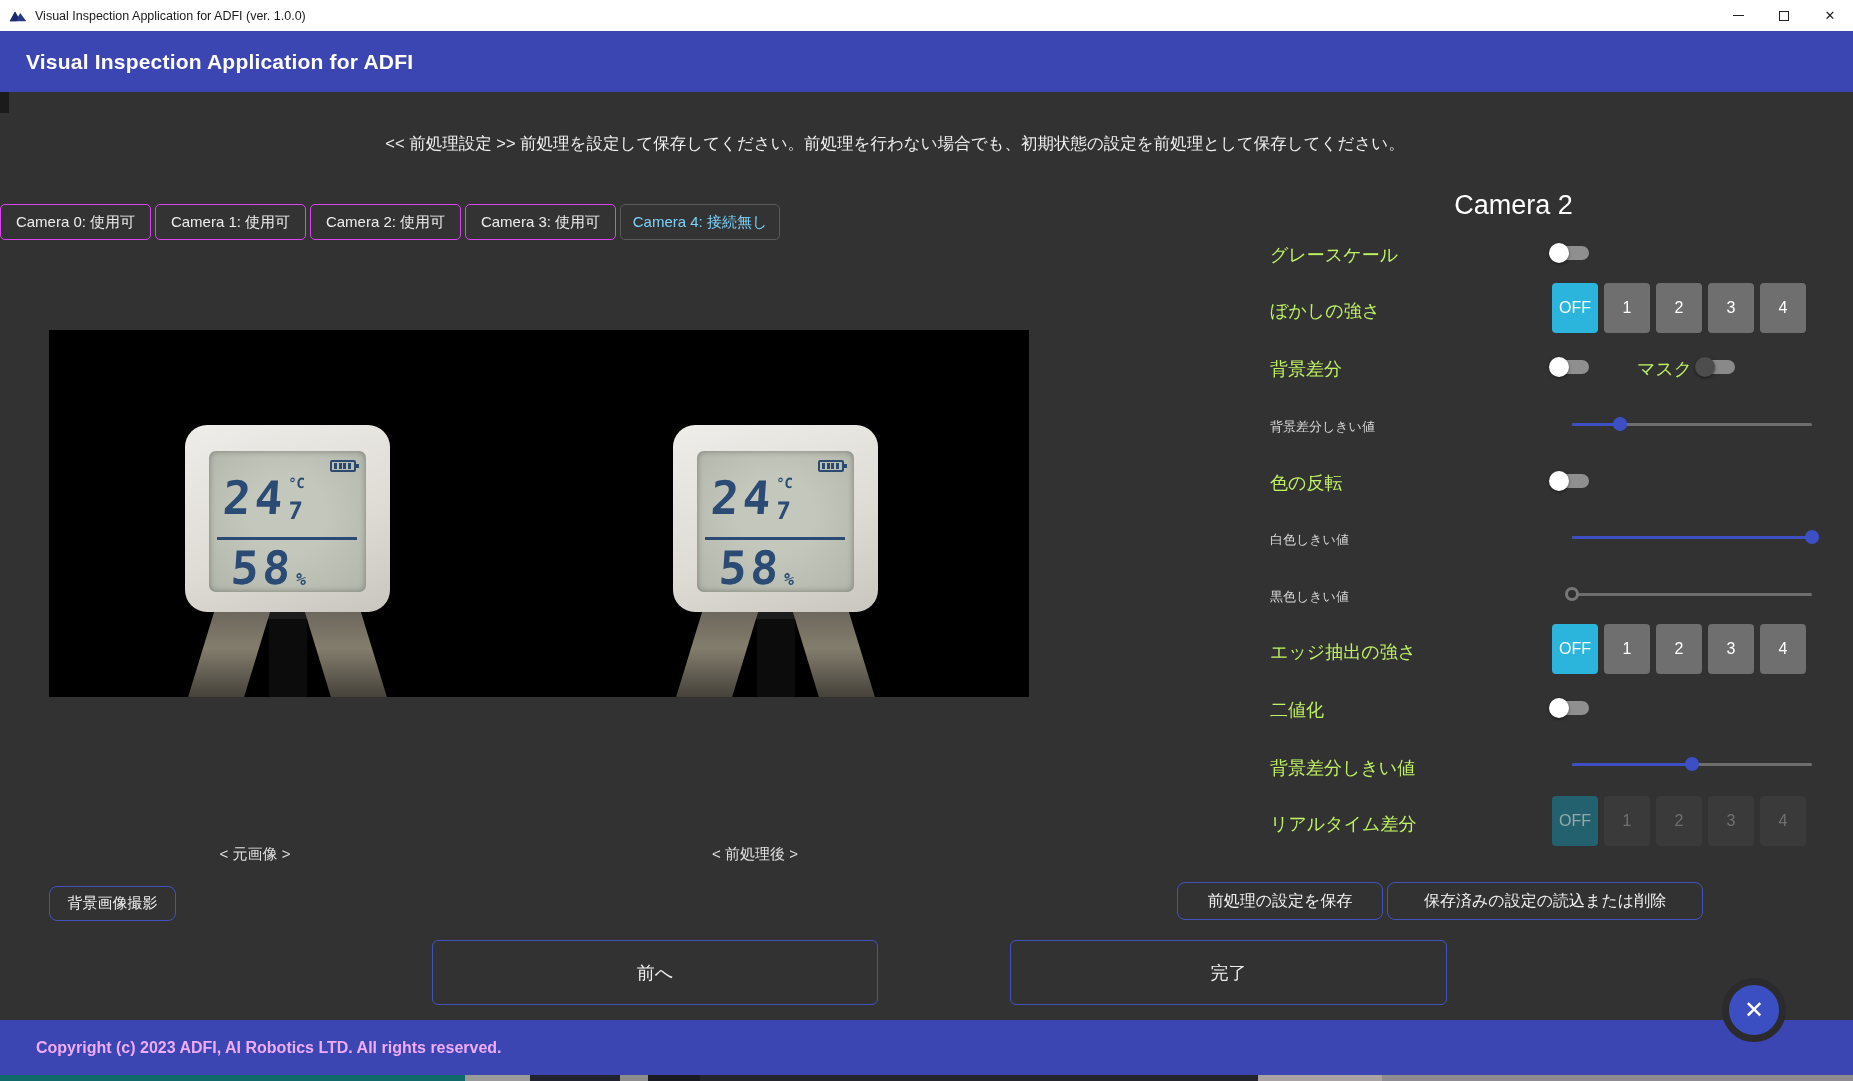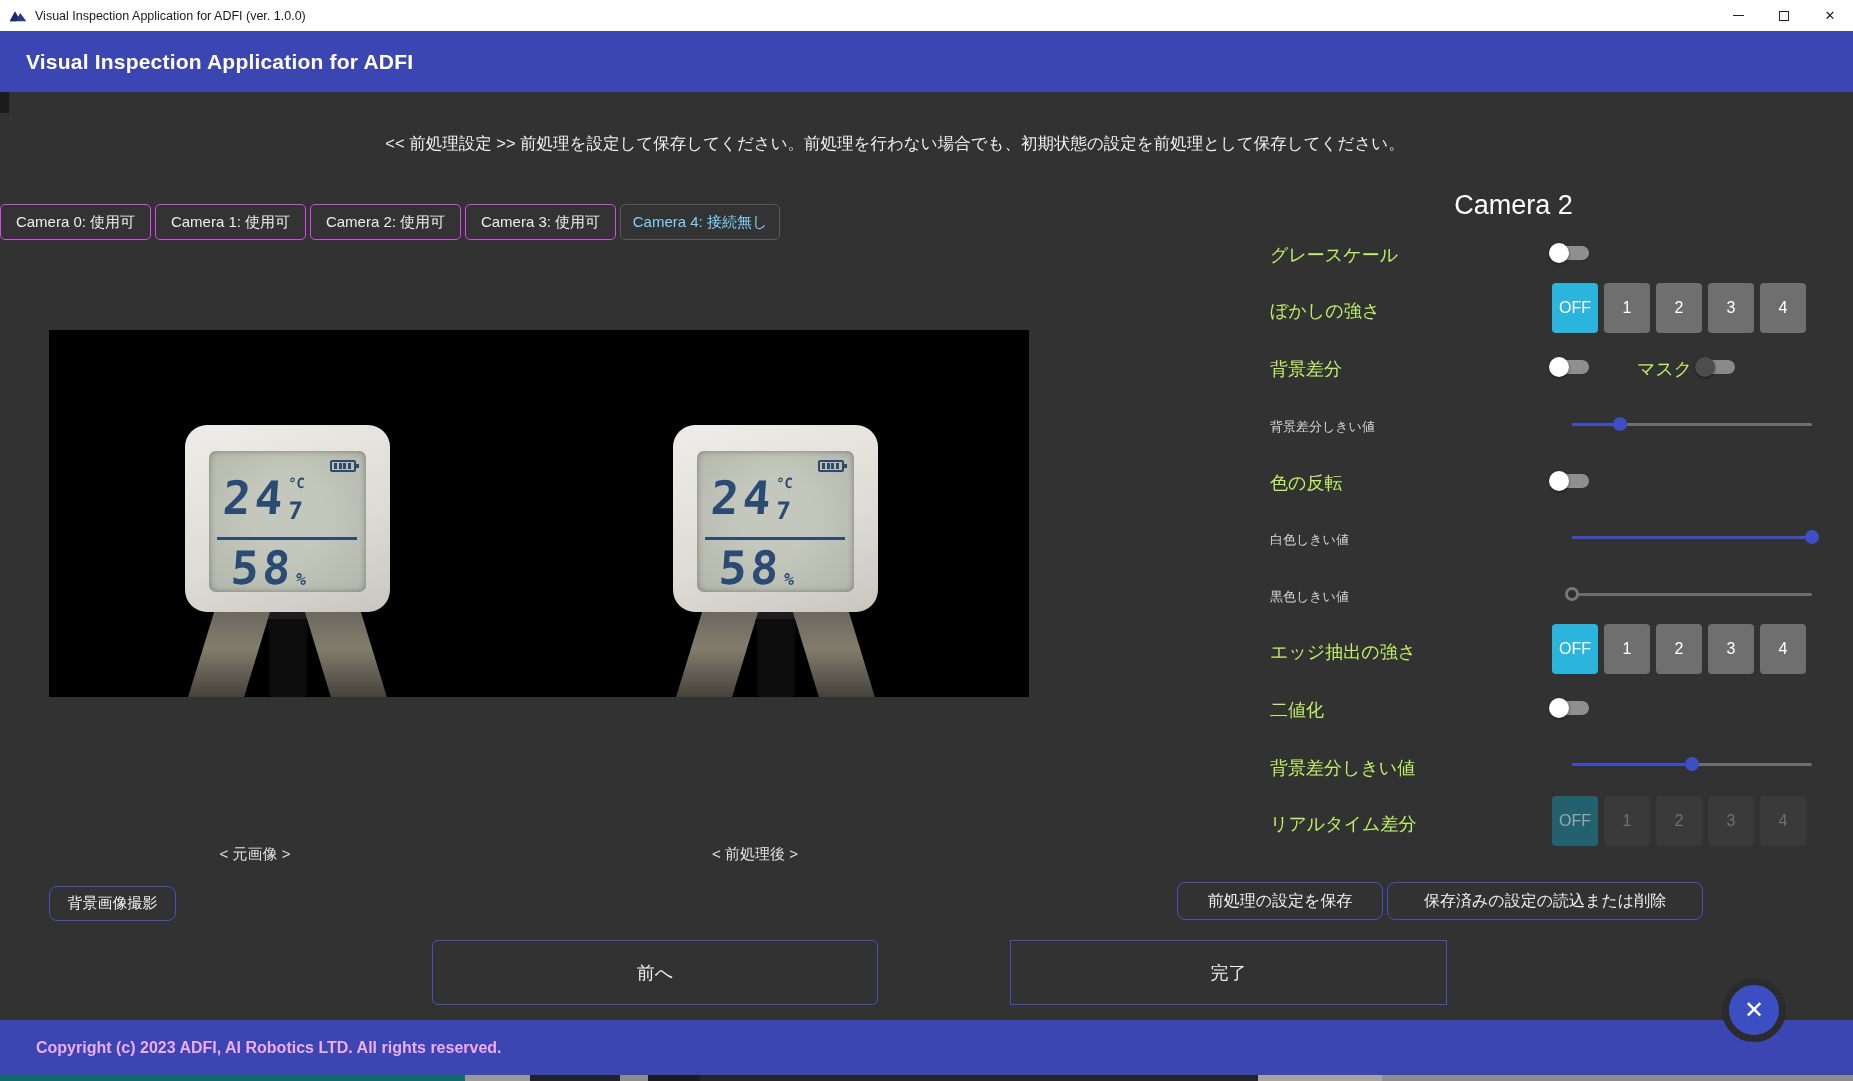--- a/index.html
+++ b/index.html
@@ -64,21 +64,21 @@
   .img-caption { position:absolute; top:845px; width:200px; text-align:center; color:#e0e0e0; font-size:15px; }
   .cap-left { left:155px; }
   .cap-right { left:655px; }
 
   
   .btn { background:transparent; border:1px solid #4452c0; border-radius:8px; color:#f0f0f0; font-family:"Liberation Sans",sans-serif; display:flex; align-items:center; justify-content:center; cursor:pointer;margin-top:12px; }
   .btn-capture { position:absolute; left:49px; top:874px; width:127px; height:35px; font-size:15px; }
   .btn-save { position:absolute; left:1177px; top:870px; width:206px; height:38px; font-size:16px; }
   .btn-load { position:absolute; left:1387px; top:870px; width:316px; height:38px; font-size:16px; }
   .btn-prev { position:absolute; left:432px; top:928px; width:446px; height:65px; font-size:18px; border-radius:6px; }
-  .btn-done { position:absolute; left:1010px; top:928px; width:437px; height:65px; font-size:18px; border-radius:0; }
+  .btn-done { position:absolute; left:1010px; top:928px; width:437px; height:65px; font-size:18px; border-radius:6px; }
 
   
   .panel-title { position:absolute; left:1270px; top:190px; width:487px; text-align:center; color:#fff; font-size:27px; }
   .p-label { position:absolute; left:1270px; color:#bef264; font-size:18px; }
   .p-label.small { font-size:13px; color:#d8d8d8; }
 
   .toggle { position:absolute; width:46px; height:26px; cursor:pointer; }
   .toggle .track { position:absolute; left:6px; top:6px; width:34px; height:14px; border-radius:7px; background:#8f8f8f; }
   .toggle .knob { position:absolute; left:0; top:3px; width:20px; height:20px; border-radius:50%; background:#ffffff; box-shadow:0 1px 3px rgba(0,0,0,.5); }
   .toggle.dim .track { background:#898989; }

